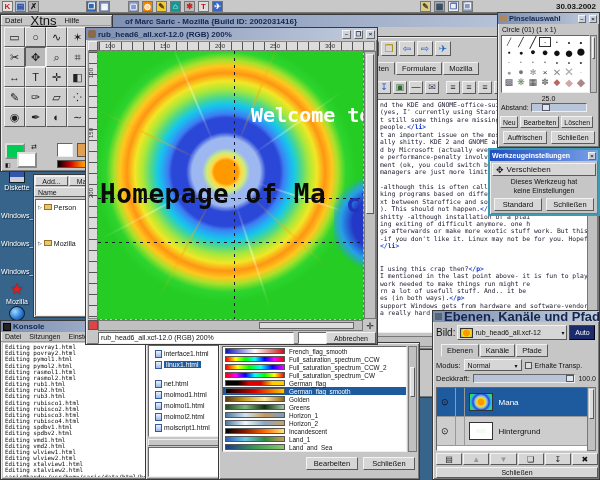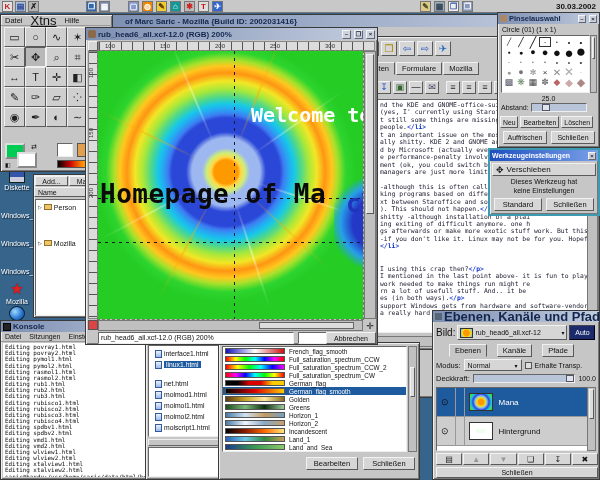--- a/index.html
+++ b/index.html
@@ -557,21 +557,21 @@
   </div>
   <div class="abs" style="left:3px;top:14px;display:flex;align-items:center;gap:2px">
     <span style="font-size:10px">Bild:</span>
     <div class="btn" style="width:110px;height:15px;justify-content:flex-start;gap:2px;padding:0 2px">
       <div class="thumb rings" style="width:13px;height:10px"></div>
       <span style="font-size:7px">rub_head6_all.xcf-12</span>
       <span class="spacer" style="font-size:6px">▾</span>
     </div>
     <div class="btn" style="width:26px;height:15px;background:#1a2a6a;color:#fff;border-color:#445 #001 #001 #445">Auto</div>
   </div>
-  <div id="layer-tabs" class="abs" style="left:16px;top:33px;display:flex;gap:10px">
+  <div id="layer-tabs" class="abs" style="left:8px;top:33px;display:flex;gap:1px">
       <div class="tabx on">Ebenen</div>
       <div class="tabx">Kanäle</div>
       <div class="tabx">Pfade</div>
     </div>
   <div class="abs" style="left:3px;top:63px;display:flex;align-items:center;gap:3px;width:160px">
     <span style="font-size:7.5px;flex:none">Deckkraft:</span>
     <div class="slider" style="flex:1">
         <div class="th"></div>
       </div>
     <span style="font-size:7px;flex:none">100.0</span>

